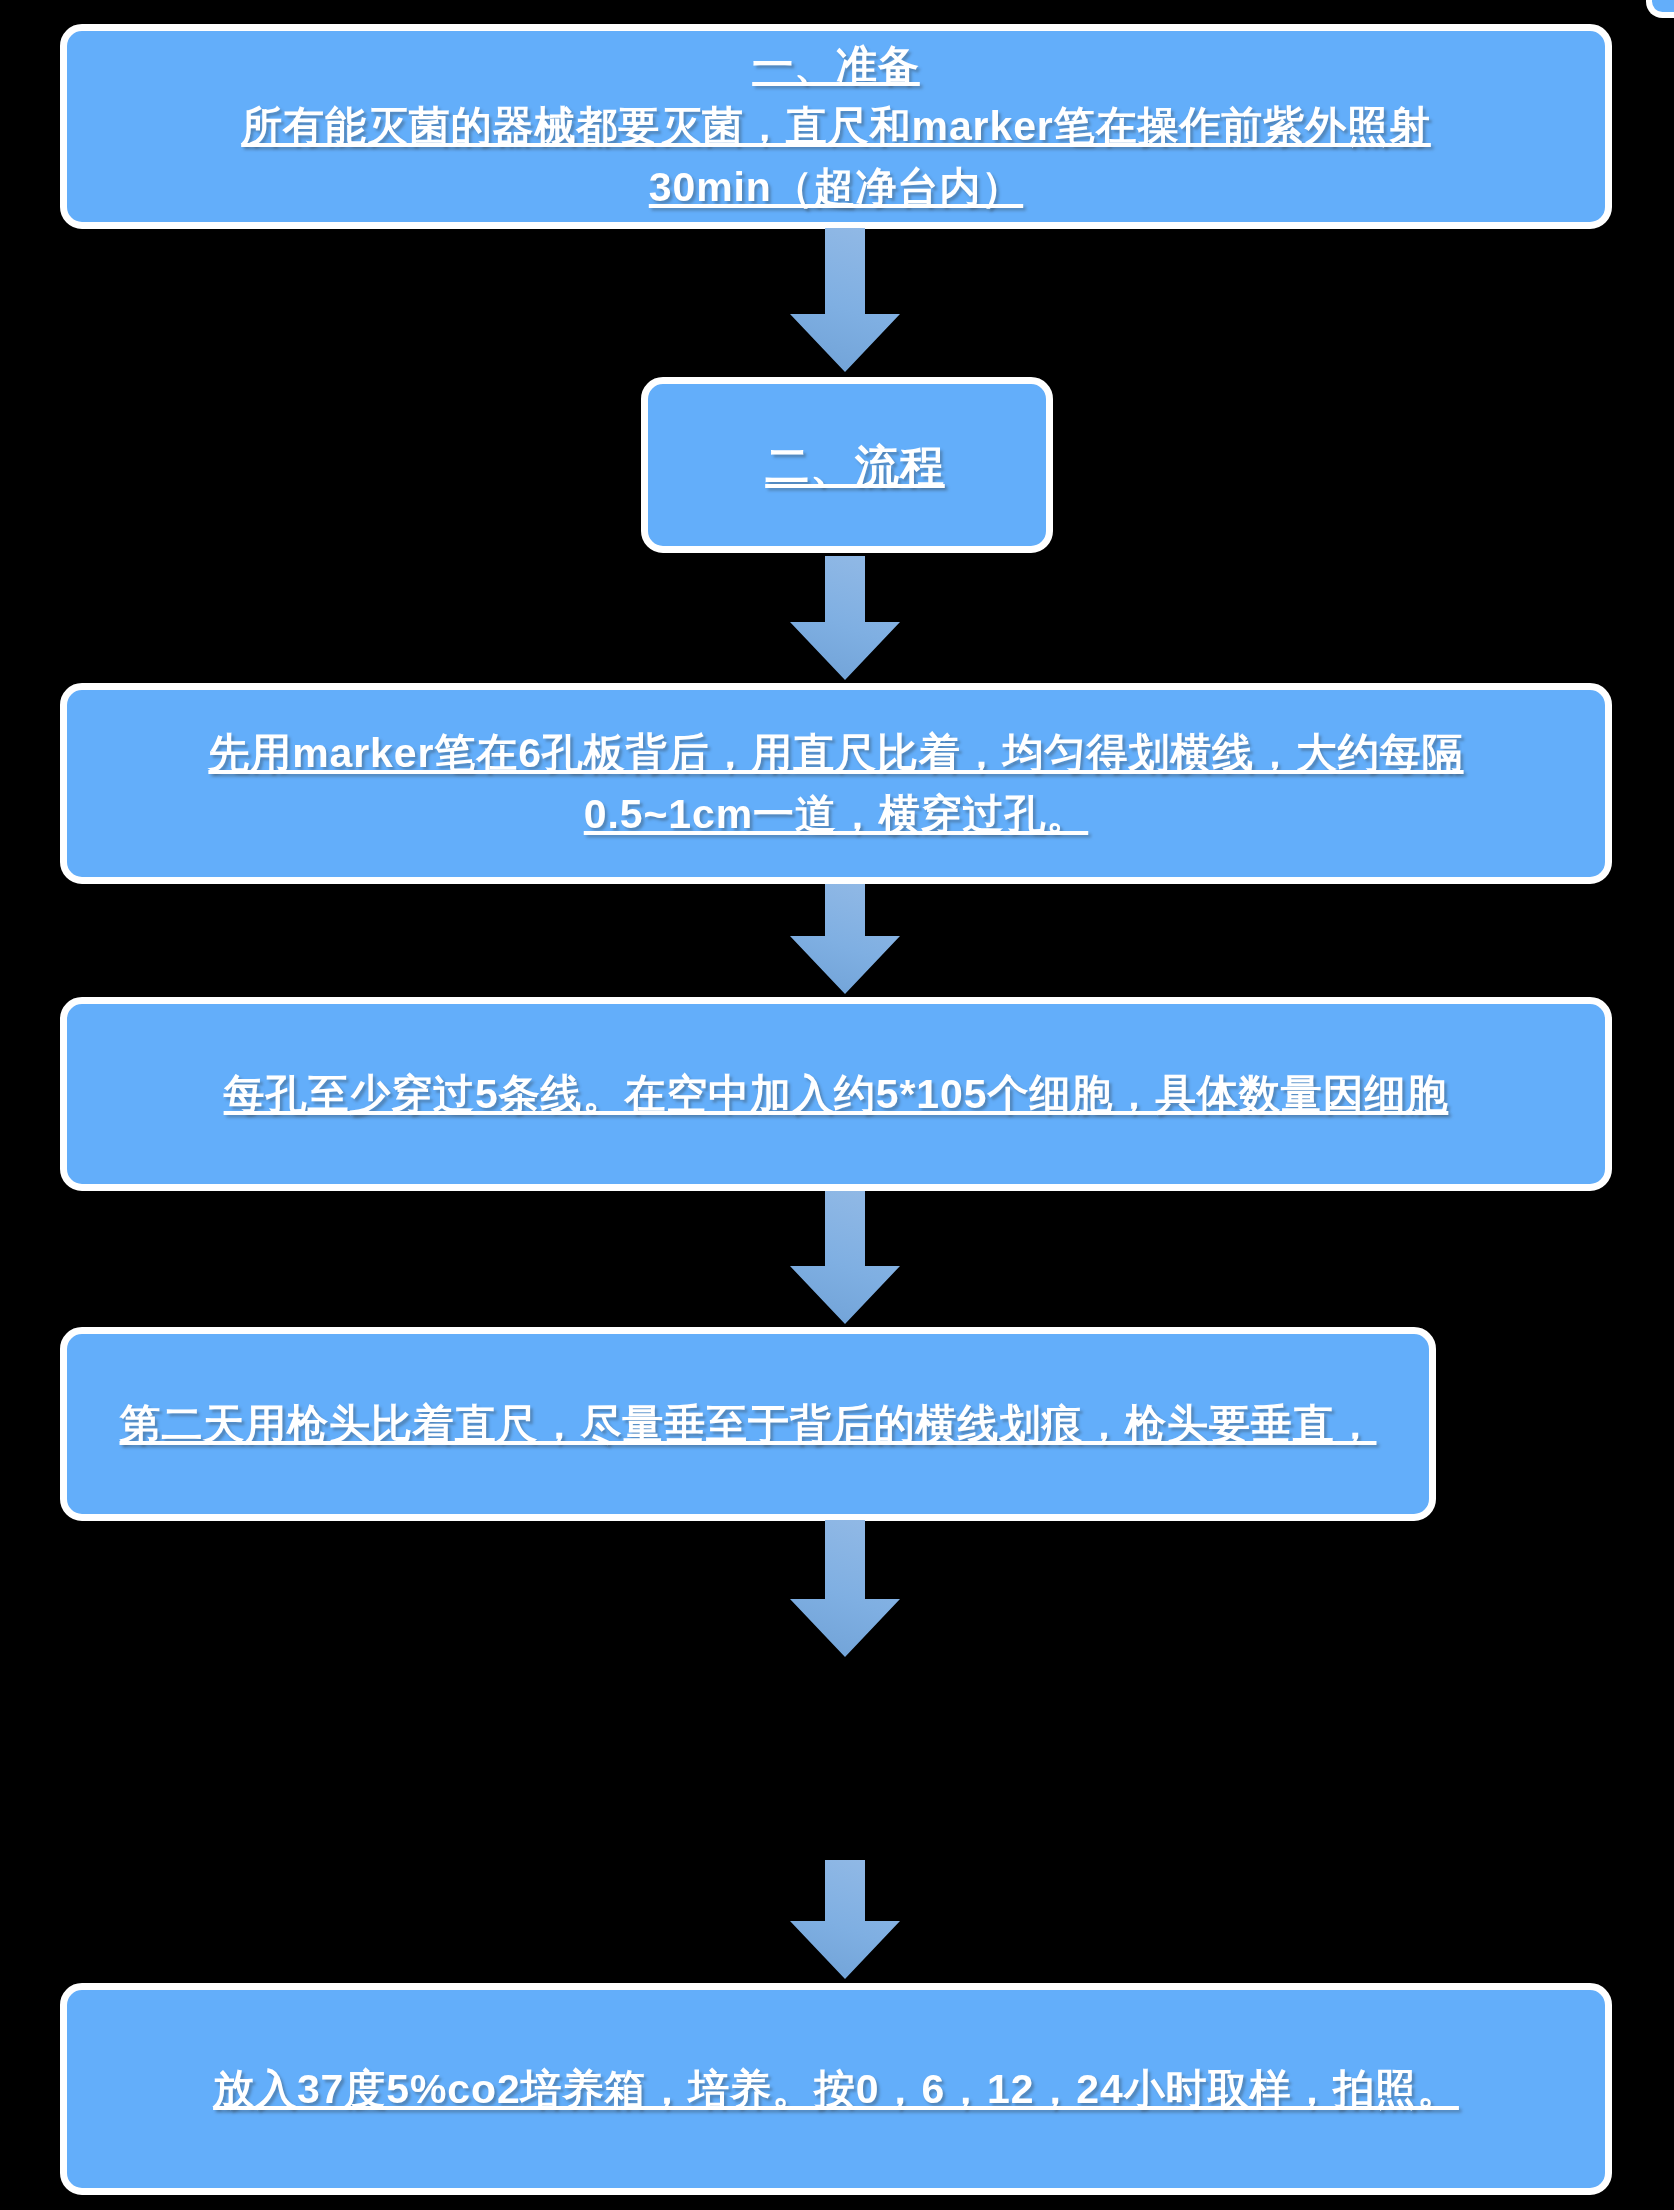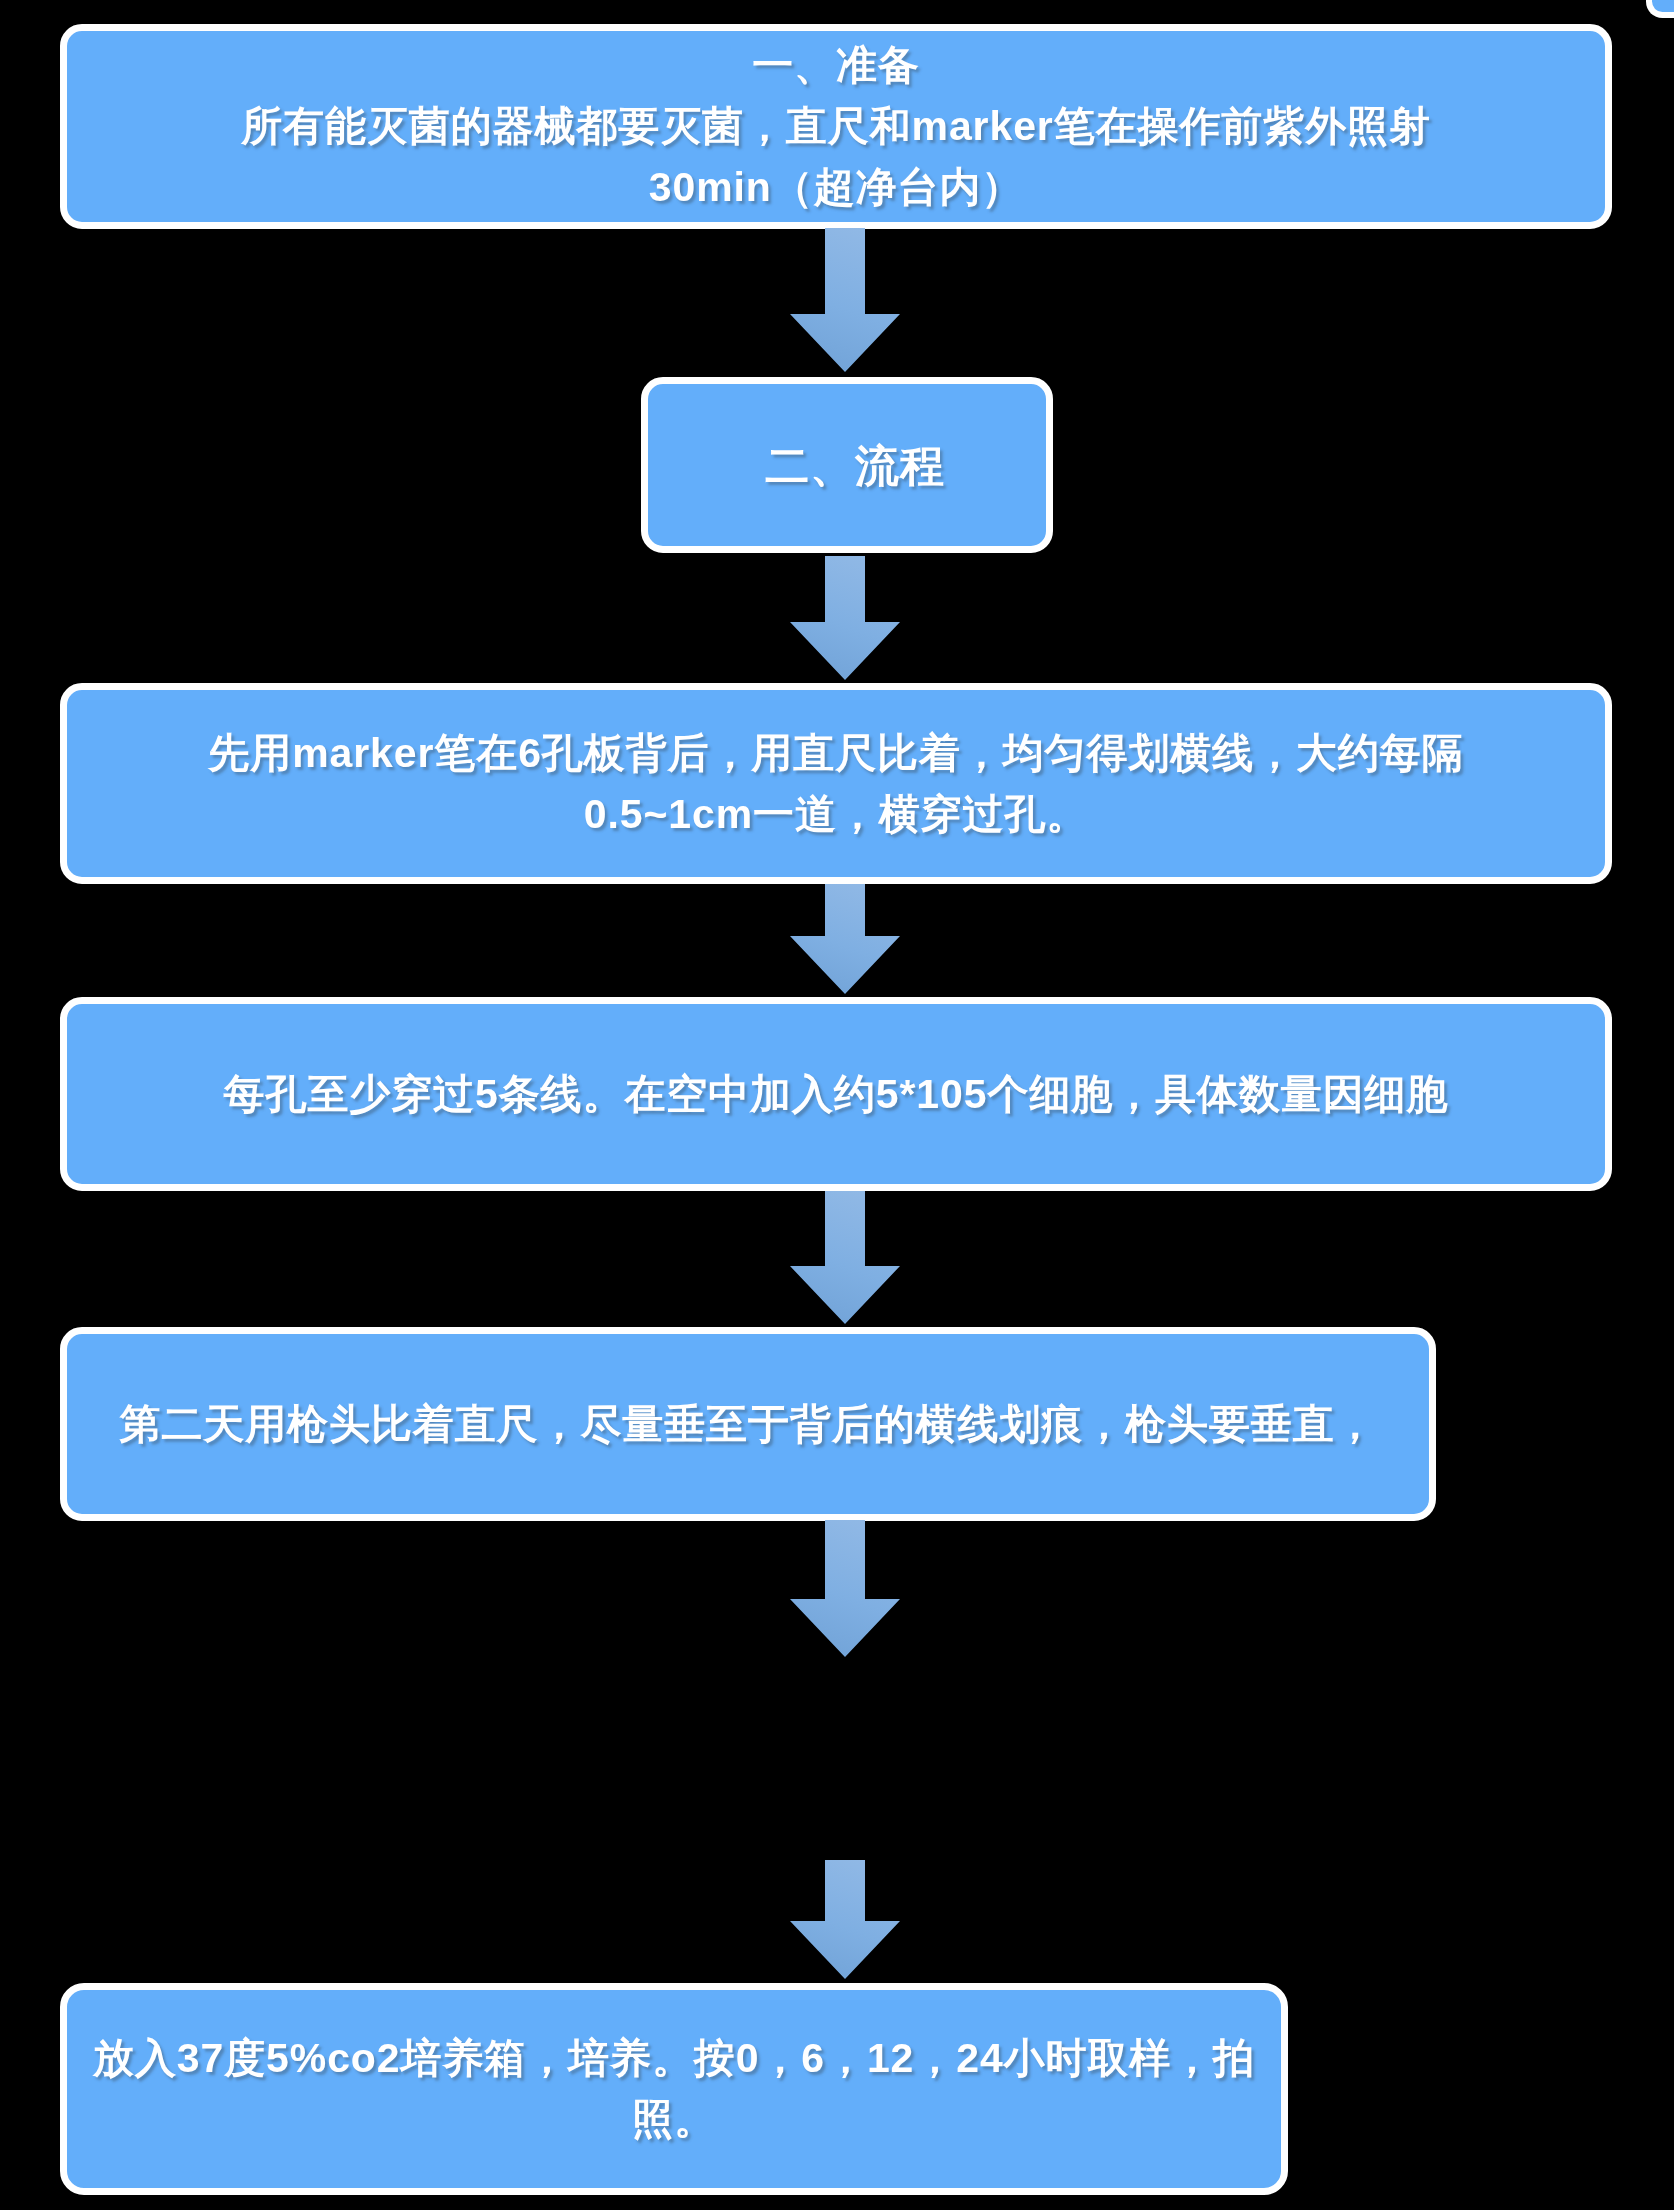--- a/index.html
+++ b/index.html
@@ -20,20 +20,21 @@
     box-sizing: border-box;
     background: #63aefa;
     border: 7.3px solid #ffffff;
     border-radius: 22px;
     color: #ffffff;
     font-weight: bold;
     display: flex;
     align-items: center;
     justify-content: center;
     text-align: center;
+    text-decoration: underline;
   }
   .node-text {
     width: 100%;
     font-size: 41px;
     line-height: 61px;
     letter-spacing: 0.9px;
     text-shadow: 2.7px 2.7px 2.7px rgba(50, 60, 70, 0.35);
   }
   .node-small .node-text {
     font-size: 44px;
@@ -67,21 +68,21 @@
     border-bottom-left-radius: 16.4px;
   }
 
   
   #node-0 { left: 60px;  top: 24px;   width: 1552px; height: 205px; }
   #node-1 { left: 641px; top: 377px;  width: 412px;  height: 176px; }
   #node-2 { left: 60px;  top: 683px;  width: 1552px; height: 201px; }
   #node-3 { left: 60px;  top: 997px; width: 1552px; height: 194px; }
   #node-4 { left: 60px;  top: 1327px; width: 1376px; height: 194px; }
   #node-5 { left: 60px;  top: 1663px; width: 1552px; height: 197px; }
-  #node-6 { left: 60px;  top: 1983px; width: 1228px; height: 212px; border-radius: 24px; }
+  #node-6 { left: 60px;  top: 1983px; width: 1552px; height: 212px; }
 
   
   #arrow-0 { left: 790px; top: 228px;  height: 144px; }
   #arrow-1 { left: 790px; top: 556px;  height: 124px; }
   #arrow-2 { left: 790px; top: 884px;  height: 110px; }
   #arrow-3 { left: 790px; top: 1191px; height: 133px; }
   #arrow-4 { left: 790px; top: 1520px; height: 137px; }
   #arrow-5 { left: 790px; top: 1860px; height: 119px; }
 </style>
 </head>

